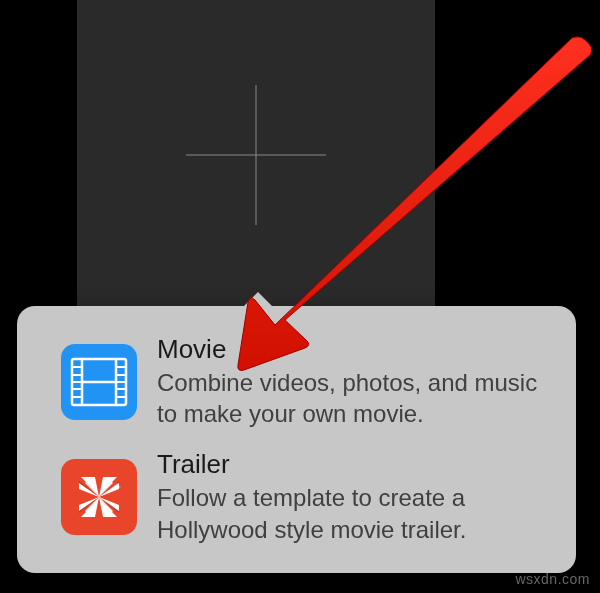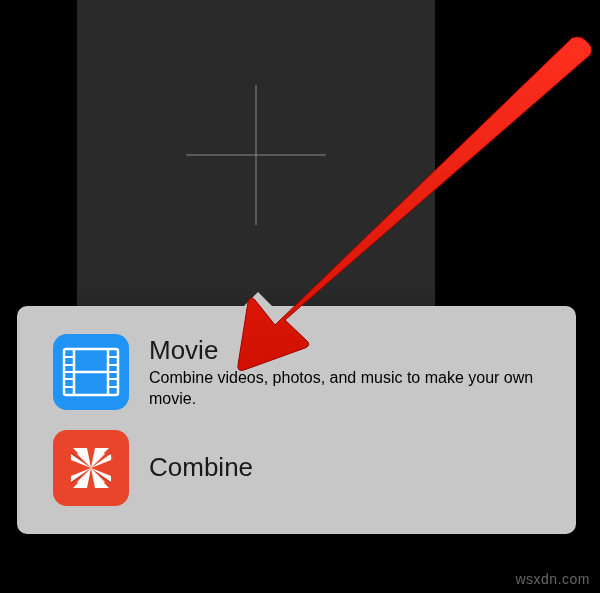--- a/index.html
+++ b/index.html
@@ -51,22 +51,22 @@
       height: 1px;
       width: 100%;
       transform: translateY(-50%);
     }
     .popover {
       position: absolute;
       left: 17px;
       top: 306px;
       width: 559px;
       background: #c7c7c7;
-      border-radius: 10px;
-      padding: 18px 20px 18px 28px;
+      border-radius: 18px;
+      padding: 18px 20px 18px 36px;
       box-shadow: 0 8px 24px rgba(0,0,0,0.4);
     }
     .popover-arrow {
       position: absolute;
       top: -14px;
       left: 225px;
       width: 0;
       height: 0;
       border-left: 16px solid transparent;
       border-right: 16px solid transparent;
@@ -106,22 +106,22 @@
     .menu-text {
       flex: 1;
     }
     .menu-title {
       font-size: 26px;
       font-weight: 400;
       color: #1a1a1a;
       margin-bottom: 2px;
     }
     .menu-desc {
-      font-size: 16px;
-      color: #000000;
+      font-size: 24px;
+      color: #404040;
       line-height: 1.3;
     }
     .annotation-arrow {
       position: absolute;
       top: 30px;
       left: 200px;
       width: 400px;
       height: 360px;
       pointer-events: none;
       z-index: 100;
@@ -196,21 +196,22 @@
           <polygon points="28,28 8,20 8,36"></polygon>
           <polygon points="28,28 48,20 48,36"></polygon>
         </g>
         <polygon points="28,28 18,8 38,8" fill="#fff"></polygon>
         <polygon points="28,28 18,48 38,48" fill="#fff"></polygon>
         <polygon points="28,28 24,8 32,8" fill="#e8452b"></polygon>
         <polygon points="28,28 24,48 32,48" fill="#e8452b"></polygon>
       </svg>
     </div>
     <div class="menu-text">
-      <div class="menu-title">Combine</div>
+      <div class="menu-title">Trailer</div>
+      <div class="menu-desc">Follow a template to create a Hollywood style movie trailer.</div>
     </div>
   </div>
 </div>
 
 <svg class="annotation-arrow" viewBox="0 0 400 360">
   <defs>
     <linearGradient id="redgrad" x1="0%" y1="0%" x2="0%" y2="100%">
       <stop offset="0%" stop-color="#ff3020"></stop>
       <stop offset="100%" stop-color="#d01000"></stop>
     </linearGradient>

